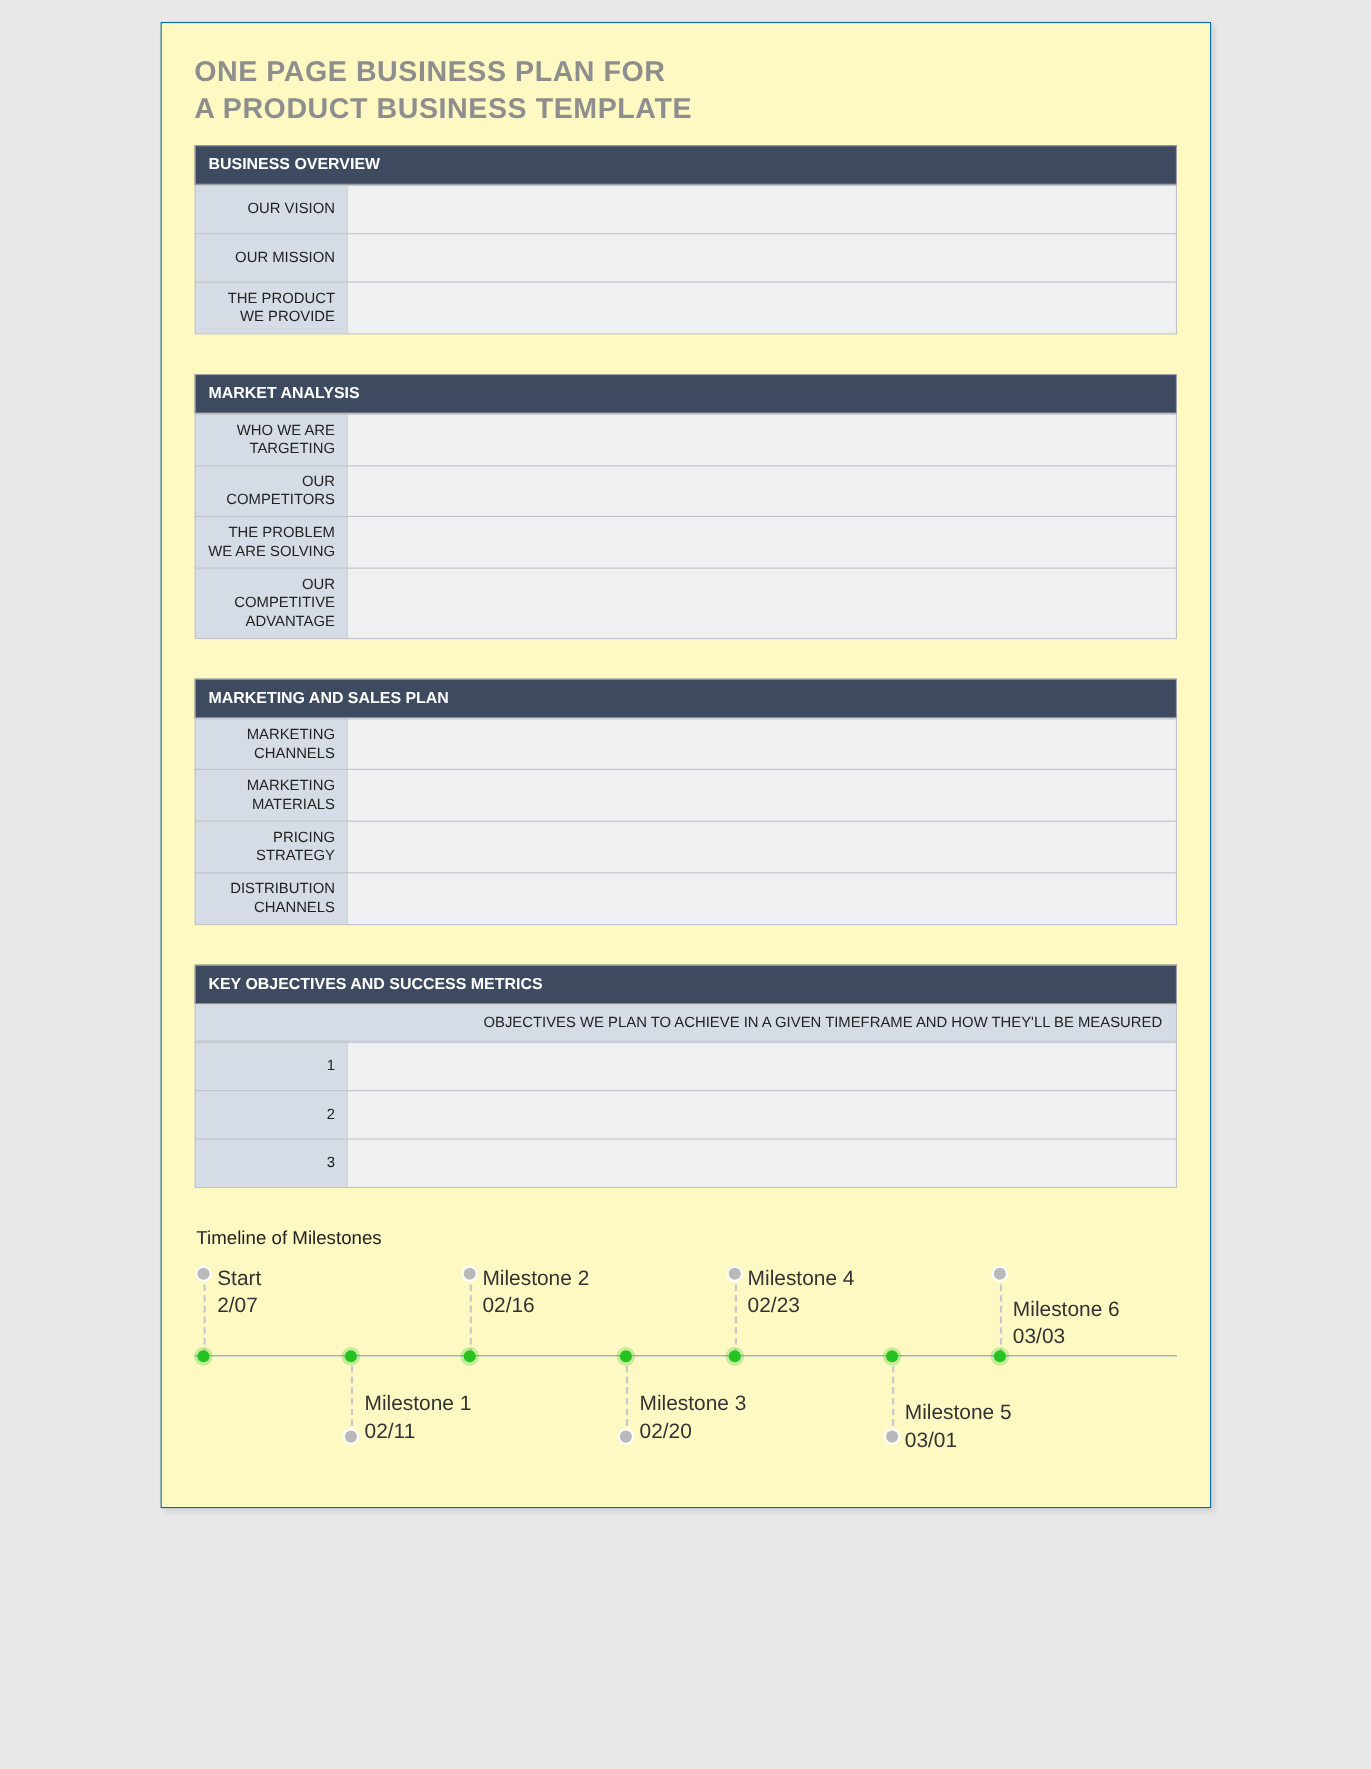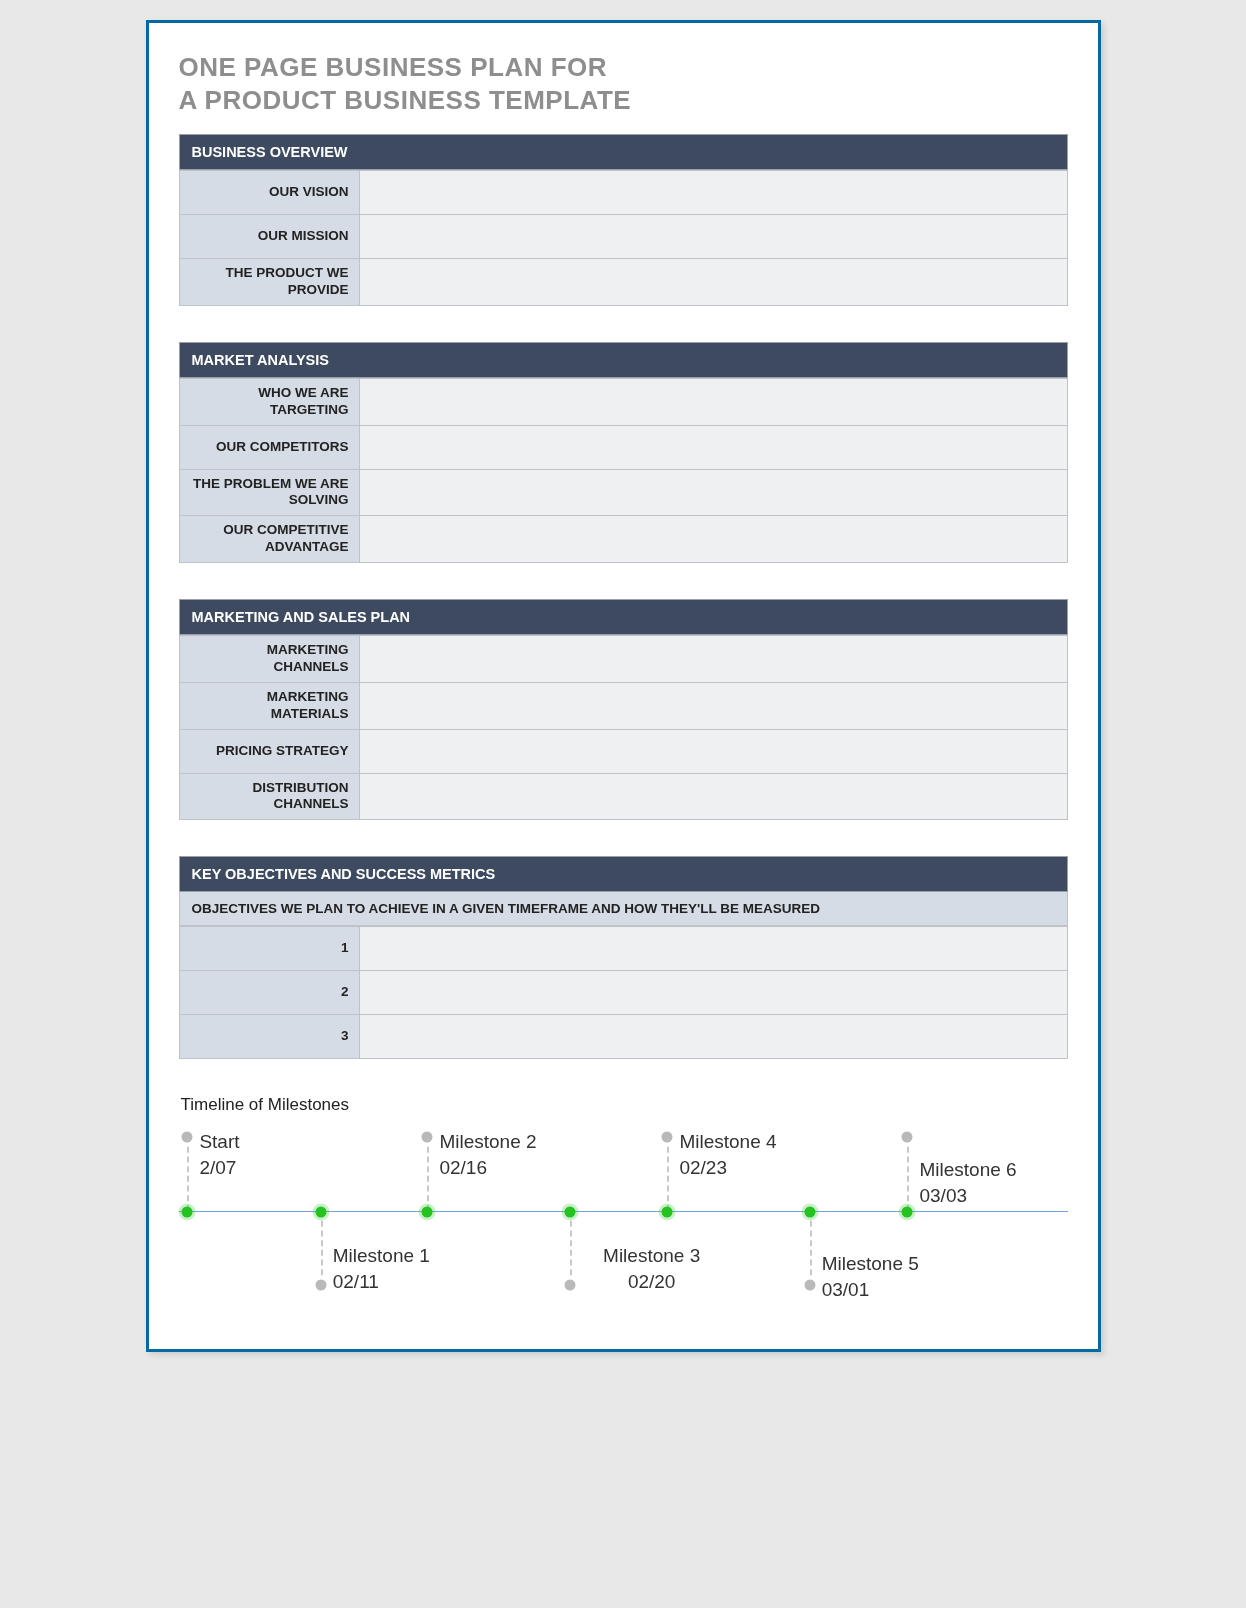--- a/index.html
+++ b/index.html
@@ -5,22 +5,22 @@
   * { box-sizing: border-box; }
   body {
     margin: 0;
     padding: 20px;
     background: #e8e8e8;
     font-family: Arial, Helvetica, sans-serif;
   }
   .page {
     width: 955px;
     margin: 0 auto;
-    background: #ffffff;
-    border: 3px solid #0369a1;
+    background: #fef9c3;
+    border: 1px solid #0369a1;
     padding: 28px 30px 40px 30px;
     box-shadow: 3px 3px 6px rgba(0,0,0,.12);
   }
   .title {
     font-size: 26px;
     font-weight: 700;
     color: #8e8e8e;
     letter-spacing: .5px;
     line-height: 1.25;
     margin: 0 0 18px 0;
@@ -37,45 +37,46 @@
   table.grid {
     width: 100%;
     border-collapse: collapse;
     table-layout: fixed;
   }
   table.grid td {
     border: 1px solid #bfc3c9;
     vertical-align: middle;
   }
   td.labelcell {
-    width: 180px;
+    width: 138px;
     background: #d6dce6;
     text-align: right;
-    font-weight: 700;
+    font-weight: 400;
     font-size: 13.5px;
     color: #222;
     padding: 6px 10px;
     line-height: 1.25;
     height: 44px;
   }
   td.valcell {
     background: #eff0f2;
     padding: 6px 10px;
     font-size: 13px;
     color: #222;
     height: 44px;
   }
   .subhead {
     background: #d6dce6;
     border: 1px solid #bfc3c9;
     border-top: none;
-    font-weight: 700;
+    font-weight: 400;
     font-size: 13.5px;
     color: #222;
     padding: 9px 12px;
+    text-align: right;
   }
   .tl-title {
     font-size: 17px;
     font-weight: 400;
     color: #222;
     margin: 30px 0 14px 2px;
   }
   .timeline {
     position: relative;
     height: 180px;
@@ -241,21 +242,21 @@
       <div class="tick-top" style="left: 28%;"></div>
       <div class="dot-green" style="left: 28%;"></div>
       <div class="dot-grey" style="left: 28%; top: 8px;"></div>
       <div class="ms top" style="left: calc(28% + 12px);">
         <span class="name">Milestone 2</span>
         <span class="date">02/16</span>
       </div>
       <div class="tick-bot" style="left: 44%;"></div>
       <div class="dot-green" style="left: 44%;"></div>
       <div class="dot-grey" style="left: 44%; top: 156px;"></div>
-      <div class="ms bot" style="left: calc(44% + 12px); top: 114px; text-align: center;">
+      <div class="ms bot" style="left: calc(44% + 12px); top: 114px;">
         <span class="name">Milestone 3</span>
         <span class="date">02/20</span>
       </div>
       <div class="tick-top" style="left: 55%;"></div>
       <div class="dot-green" style="left: 55%;"></div>
       <div class="dot-grey" style="left: 55%; top: 8px;"></div>
       <div class="ms top" style="left: calc(55% + 12px);">
         <span class="name">Milestone 4</span>
         <span class="date">02/23</span>
       </div>

